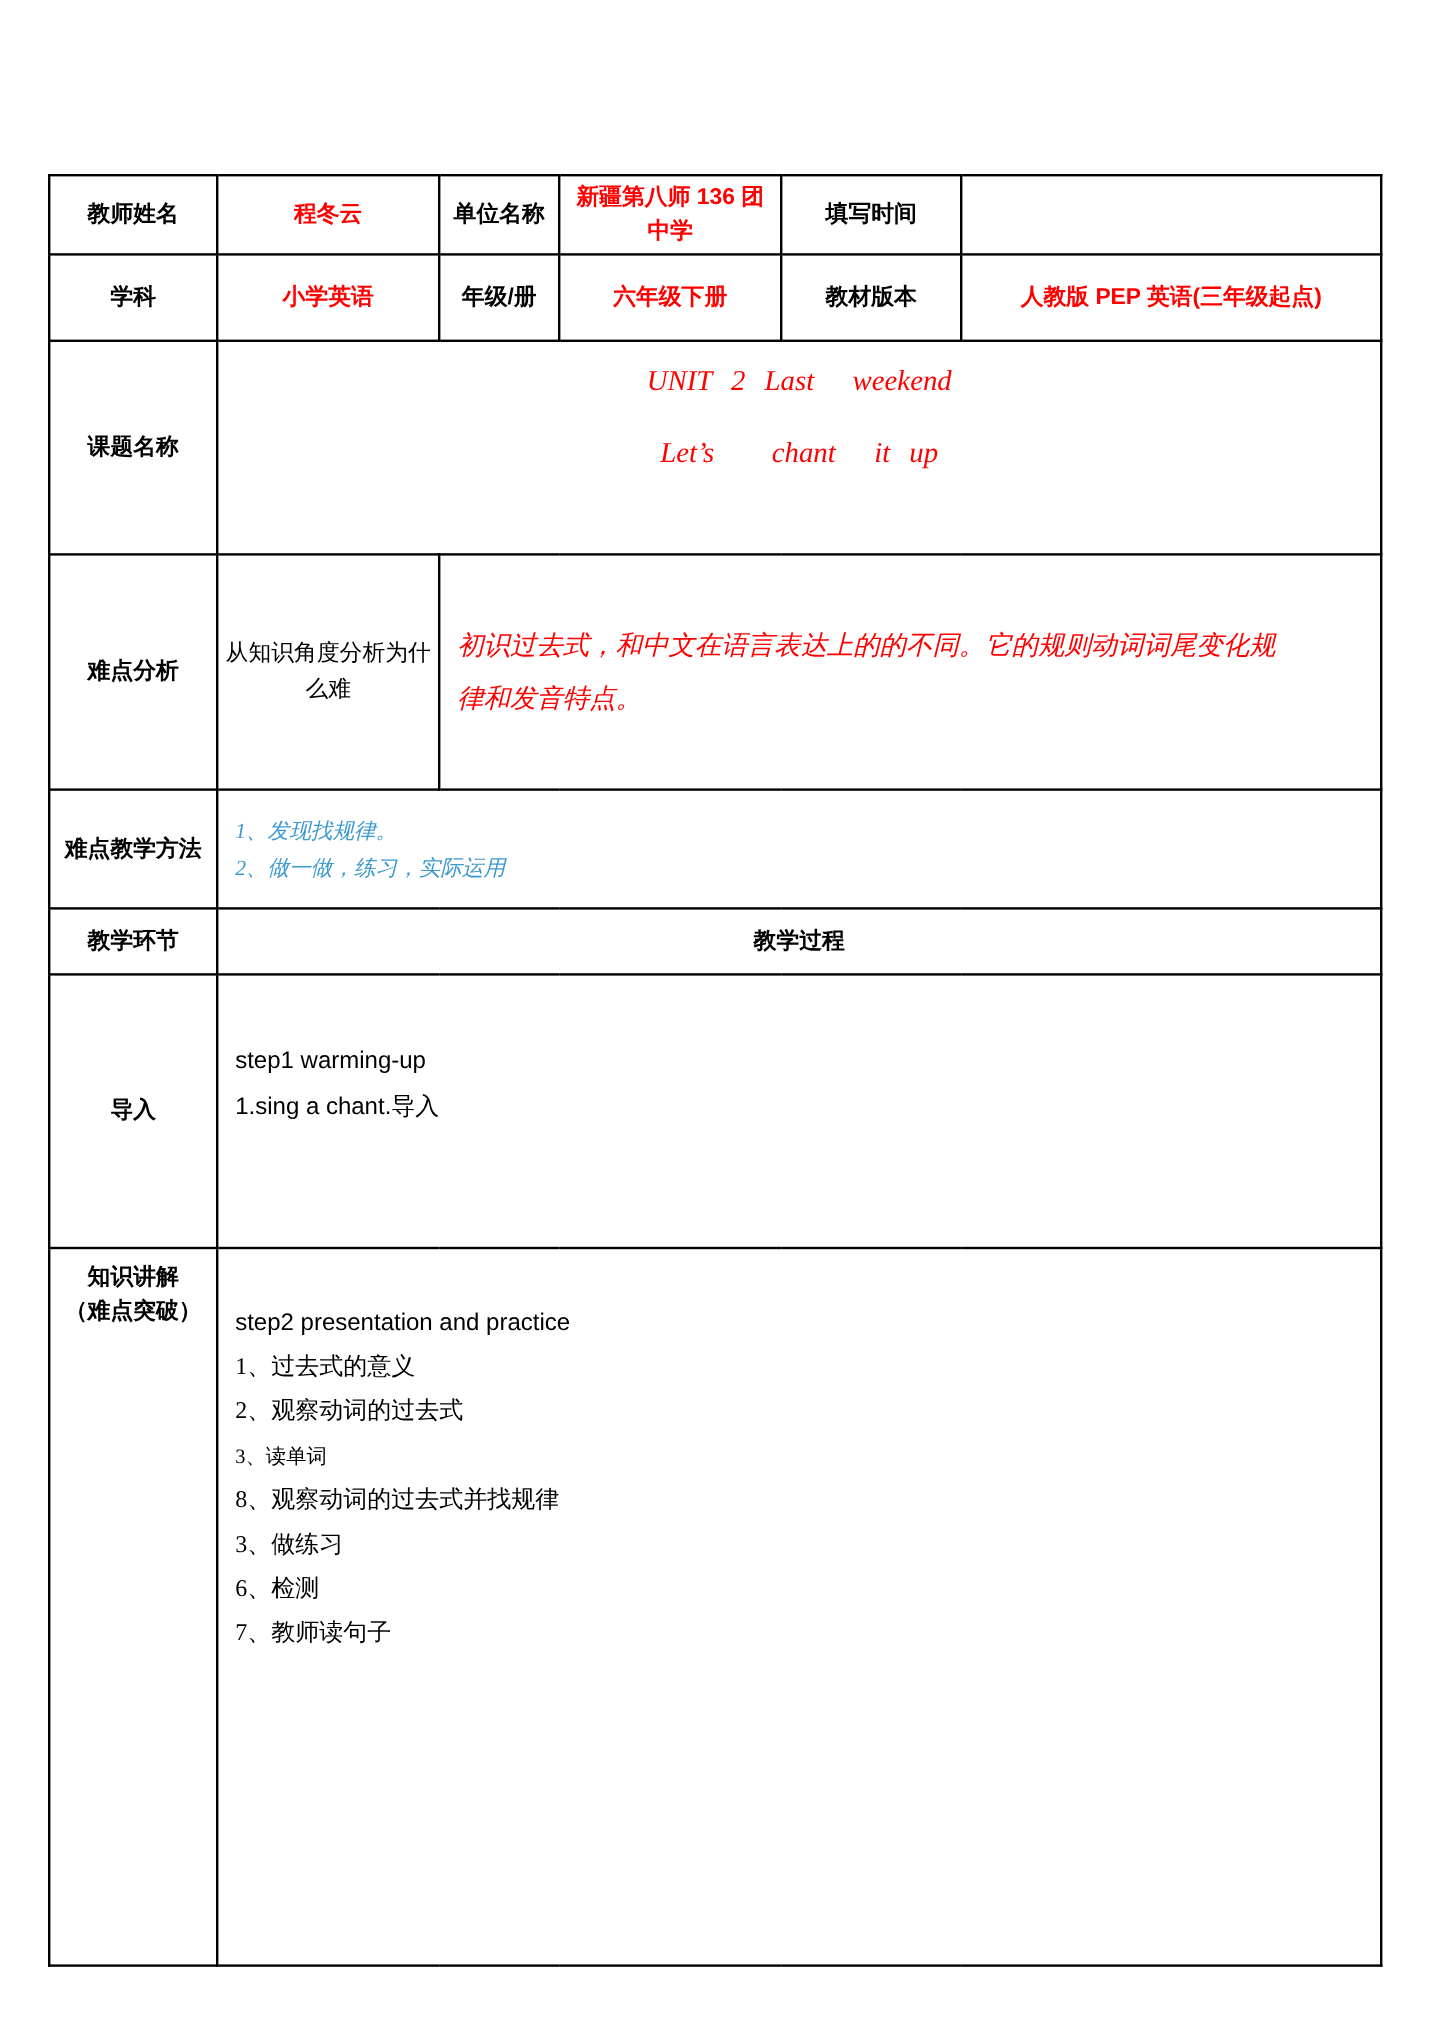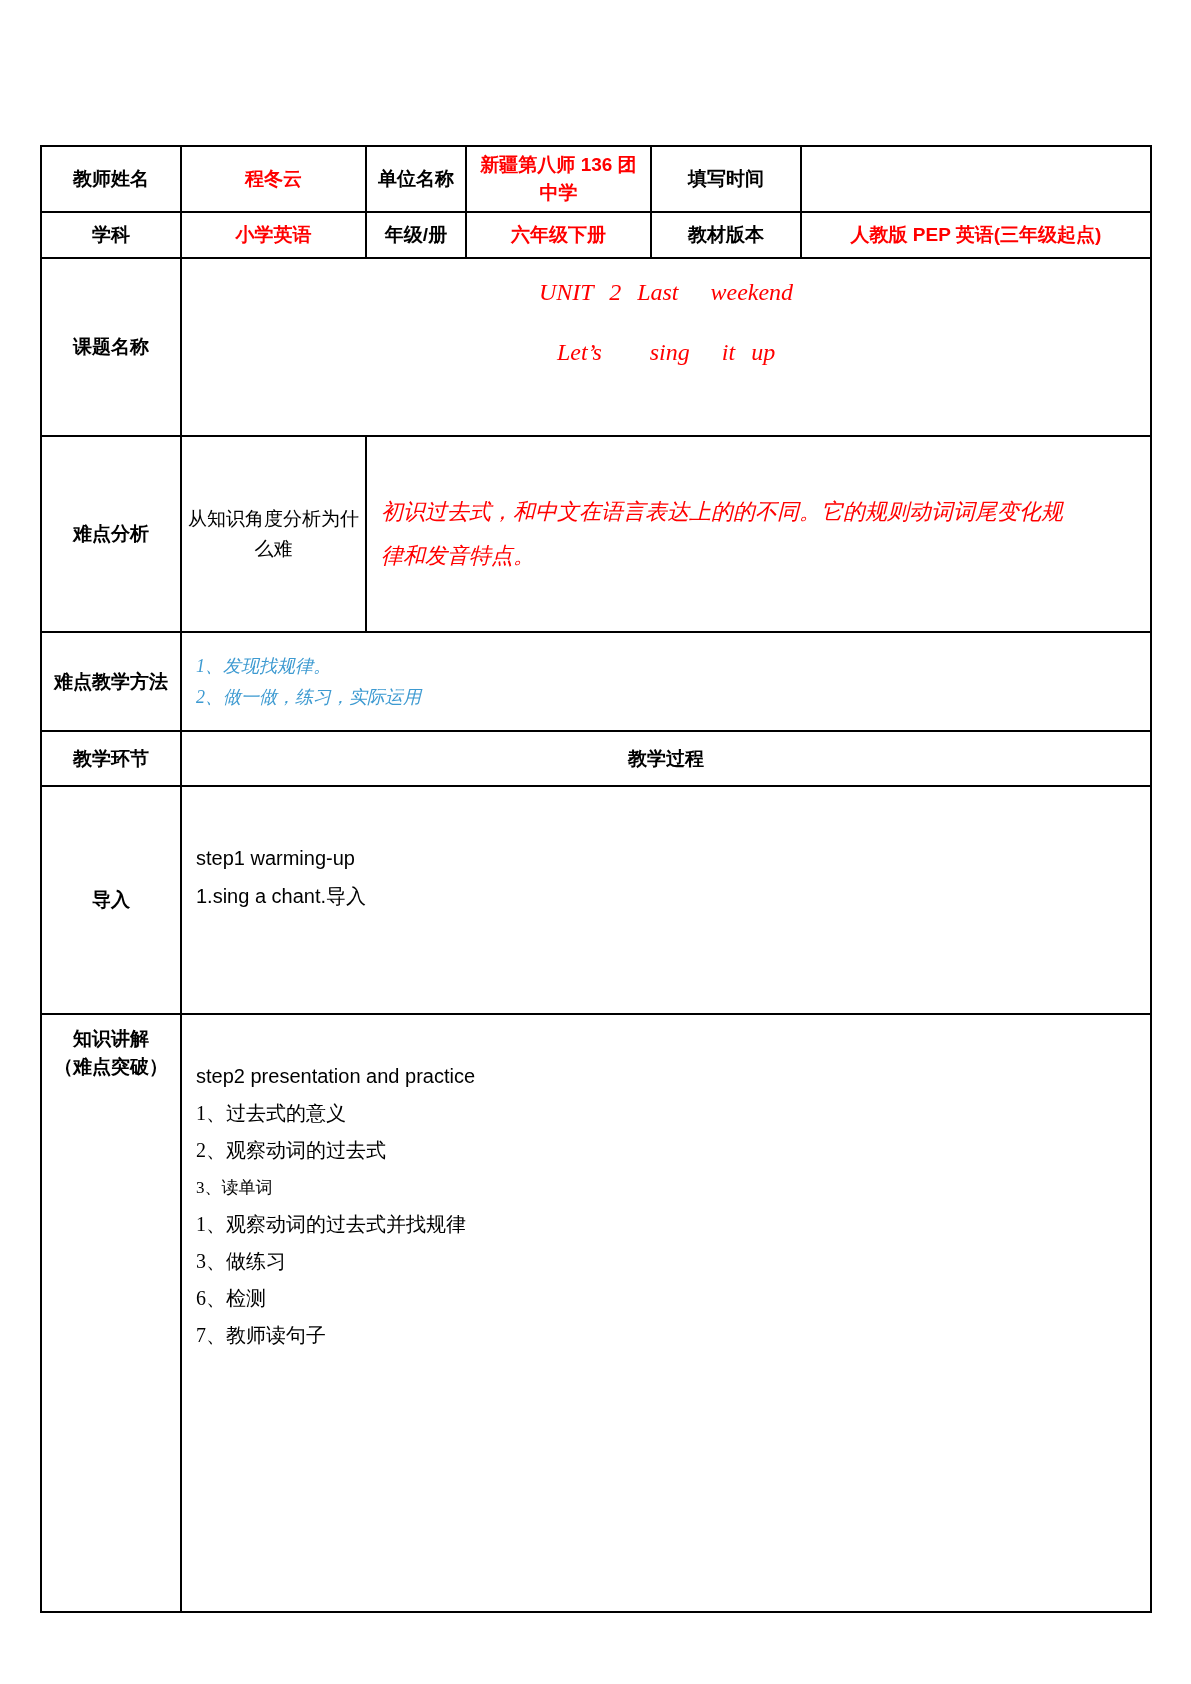--- a/index.html
+++ b/index.html
@@ -118,34 +118,34 @@
 
     <tr style="height:63px">
       <td class="lbl">教师姓名</td>
       <td class="lbl red">程冬云</td>
       <td class="lbl">单位名称</td>
       <td class="lbl red">新疆第八师 136 团中学</td>
       <td class="lbl">填写时间</td>
       <td class="lbl"></td>
     </tr>
 
-    <tr style="height:46px">
+    <tr style="height:72px">
       <td class="lbl">学科</td>
       <td class="lbl red">小学英语</td>
       <td class="lbl">年级/册</td>
       <td class="lbl red">六年级下册</td>
       <td class="lbl">教材版本</td>
       <td class="lbl red">人教版 PEP 英语(三年级起点)</td>
     </tr>
 
     <tr style="height:178px">
       <td class="lbl">课题名称</td>
       <td colspan="5" class="topic-cell">
         <div class="topic-line">UNIT 2 Last  weekend</div>
-        <div class="topic-line">Let’s   sing  it up</div>
+        <div class="topic-line">Let’s   chant  it up</div>
       </td>
     </tr>
 
 
     <tr style="height:196px">
       <td class="lbl">难点分析</td>
       <td class="analysis-sub">从知识角度分析为什么难</td>
       <td colspan="4" class="analysis-text">初识过去式，和中文在语言表达上的的不同。它的规则动词词尾变化规律和发音特点。</td>
     </tr>
 
@@ -173,21 +173,21 @@
     <tr style="height:598px">
       <td class="lbl explain-lbl">
         <div>知识讲解</div>
         <div>（难点突破）</div>
       </td>
       <td colspan="5" class="explain-cell">
         <div class="step-line step2-title">step2 presentation and practice</div>
         <div class="item">1、过去式的意义</div>
         <div class="item">2、观察动词的过去式</div>
         <div class="item small">3、读单词</div>
-        <div class="item">1、观察动词的过去式并找规律</div>
+        <div class="item">8、观察动词的过去式并找规律</div>
         <div class="item">3、做练习</div>
         <div class="item">6、检测</div>
         <div class="item">7、教师读句子</div>
       </td>
     </tr>
 
   </tbody>
 </table>
 
 </body></html>

